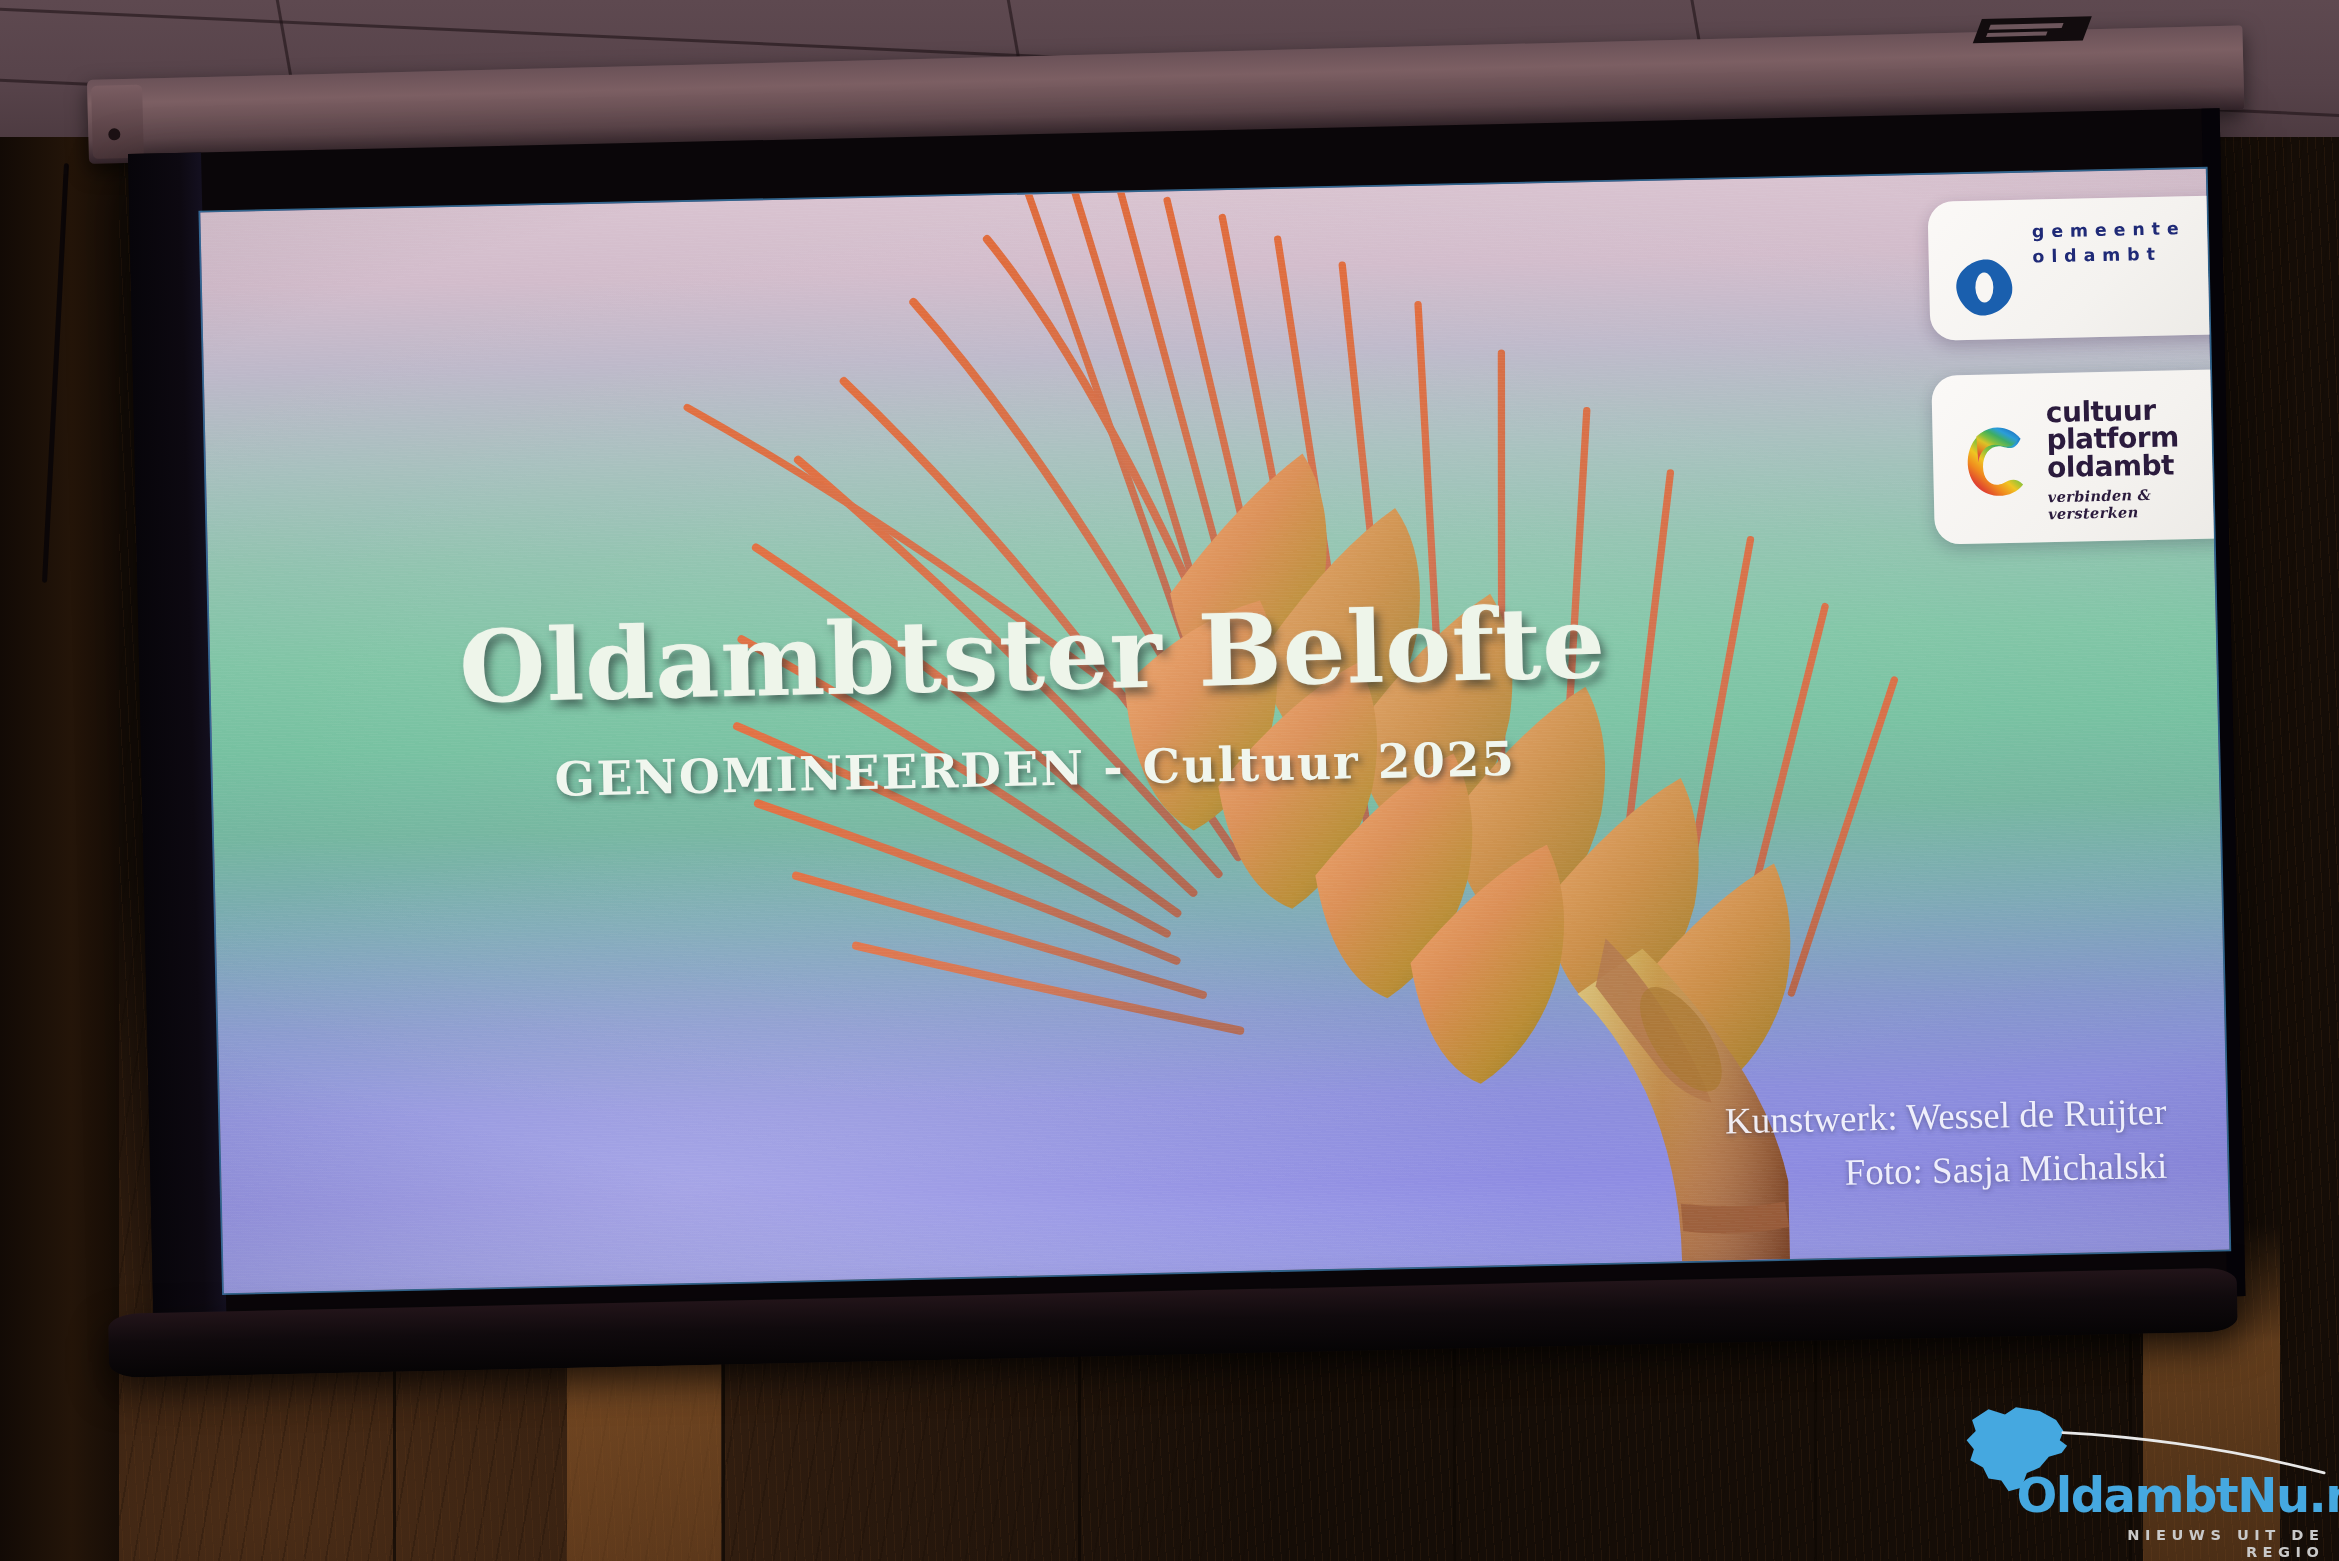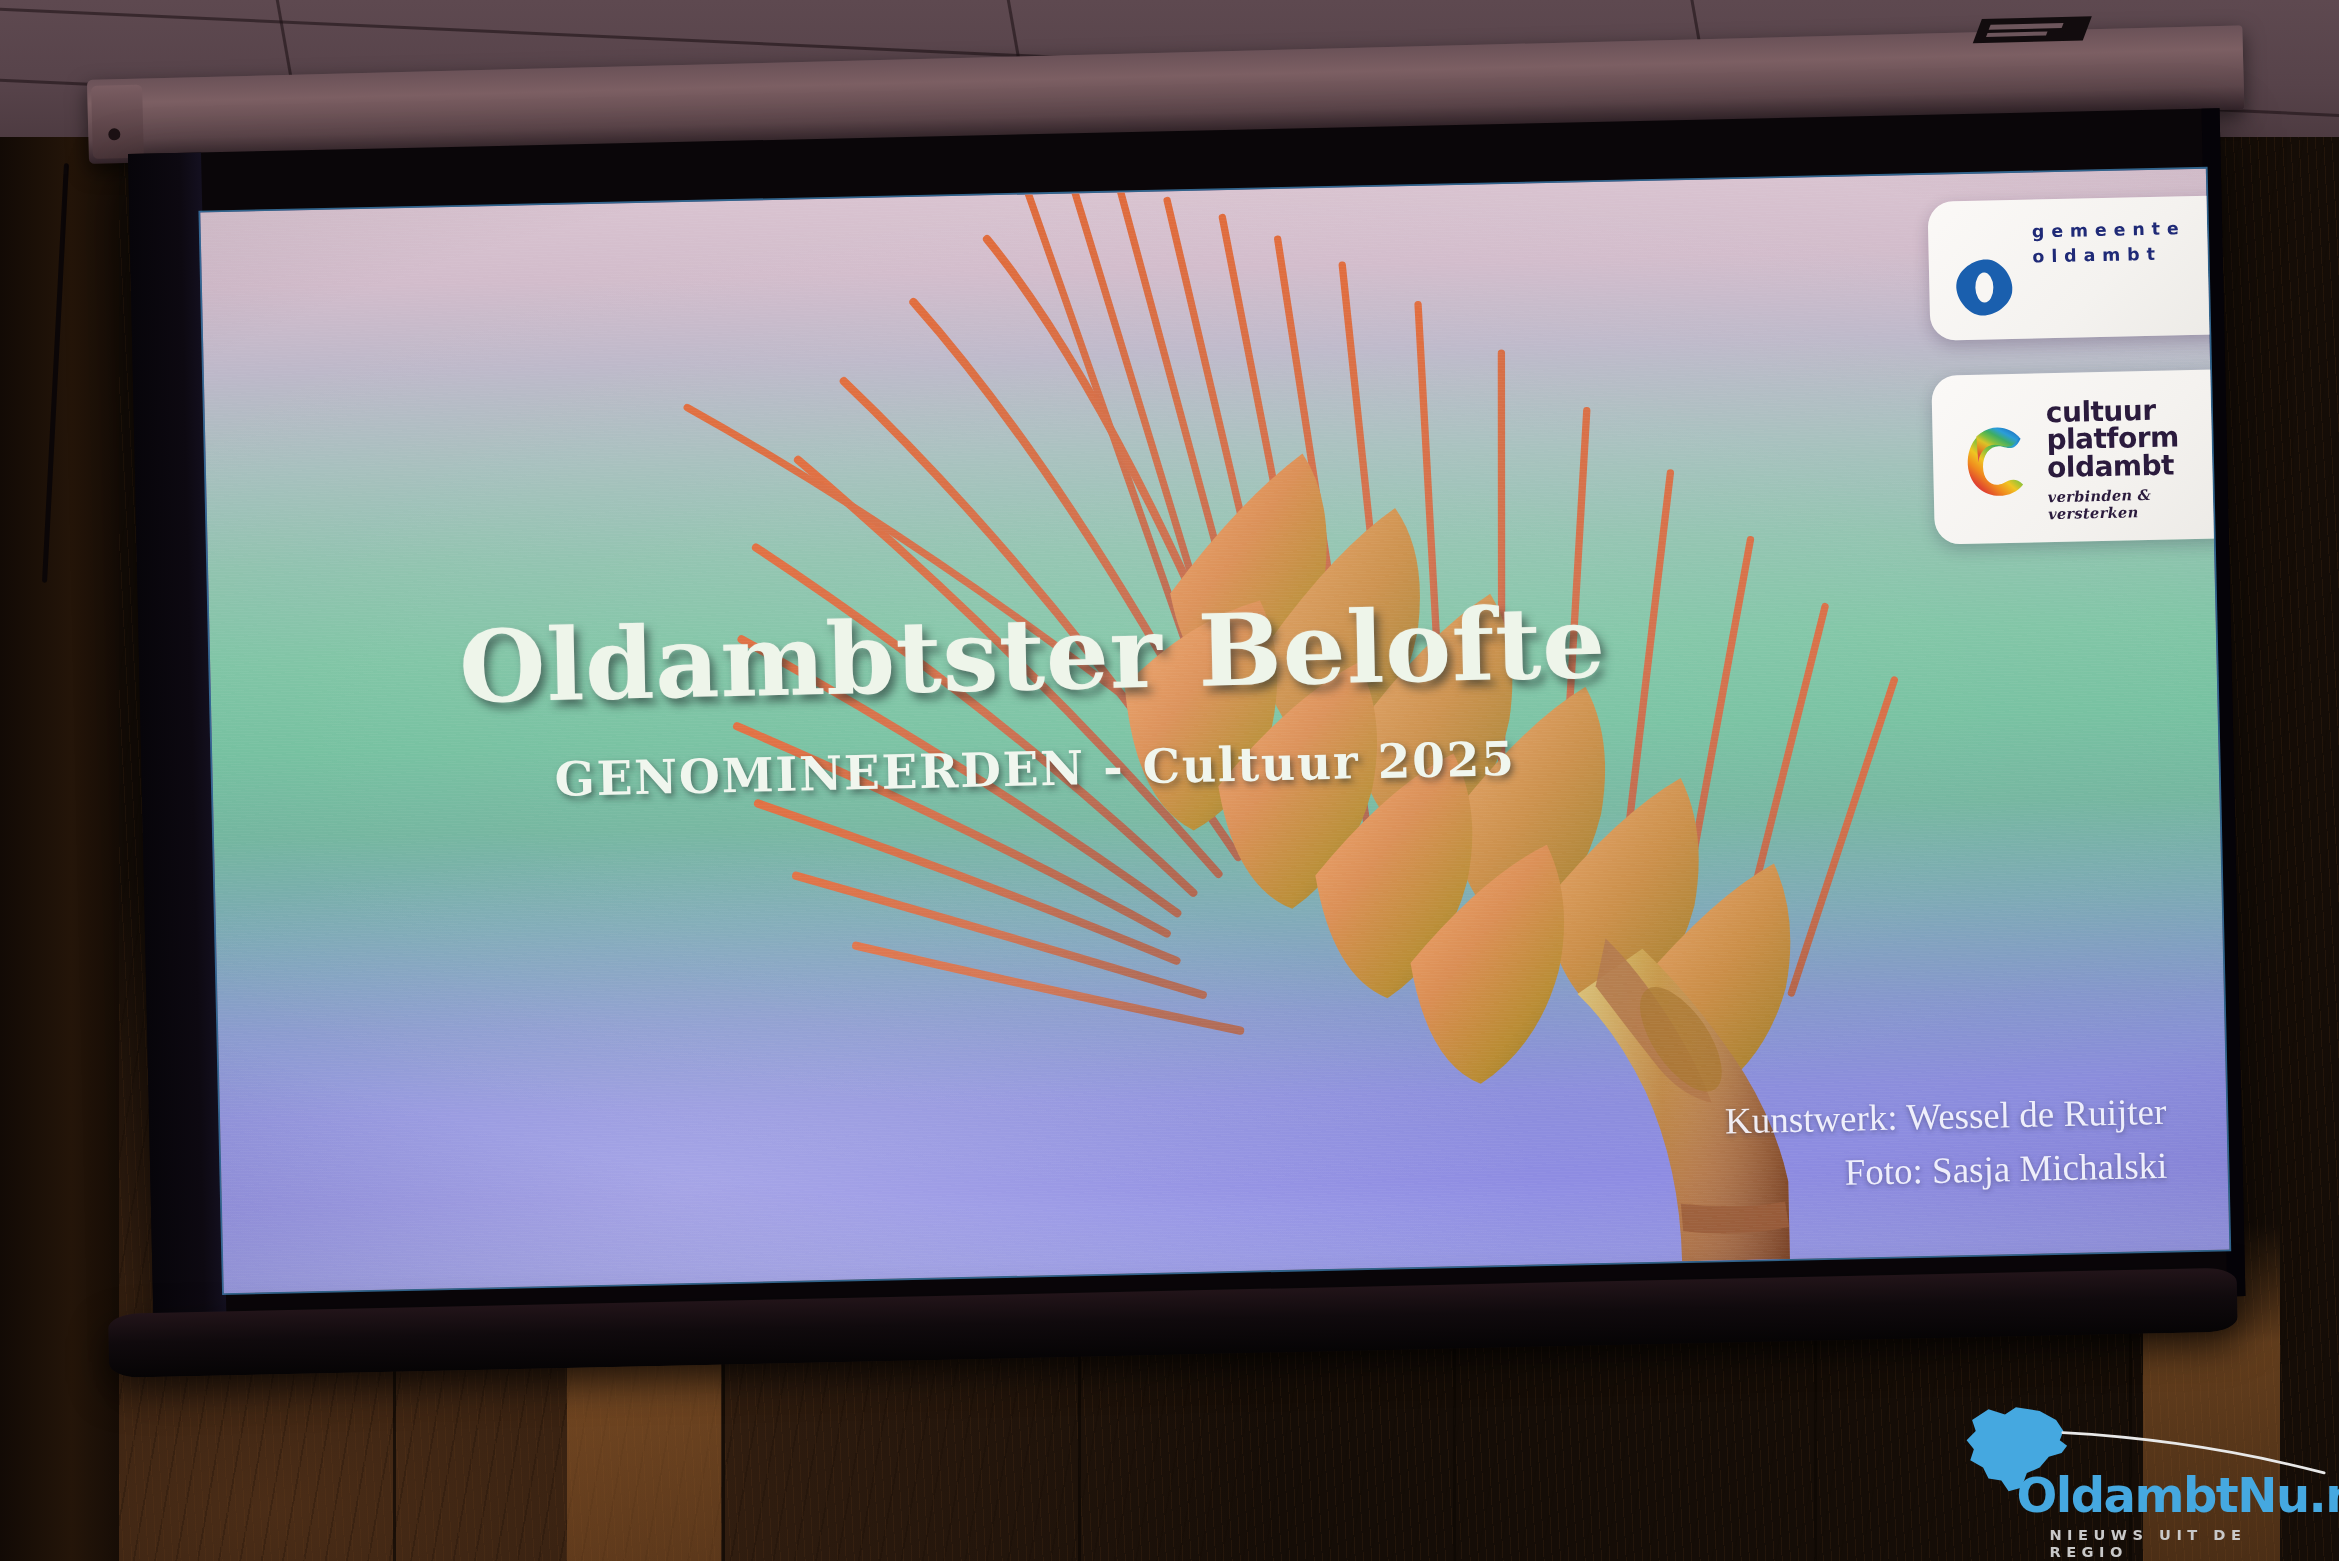--- a/index.html
+++ b/index.html
@@ -329,20 +329,21 @@
     color: #45a8e0;
     line-height: 1;
   }
   .wm-sub {
     position: absolute; left: 90px; top: 130px;
     font-family: "DejaVu Sans", sans-serif;
     font-weight: 700;
     font-size: 14.6px;
     letter-spacing: 5.5px;
     color: #c9c9c9;
+    text-align: right;
   }
 
   
   .cable {
     position: absolute;
     left: 53px; top: 163px;
     width: 4.6px; height: 420px;
     background: #0b0607;
     transform: rotate(3deg);
     border-radius: 2.7px;

